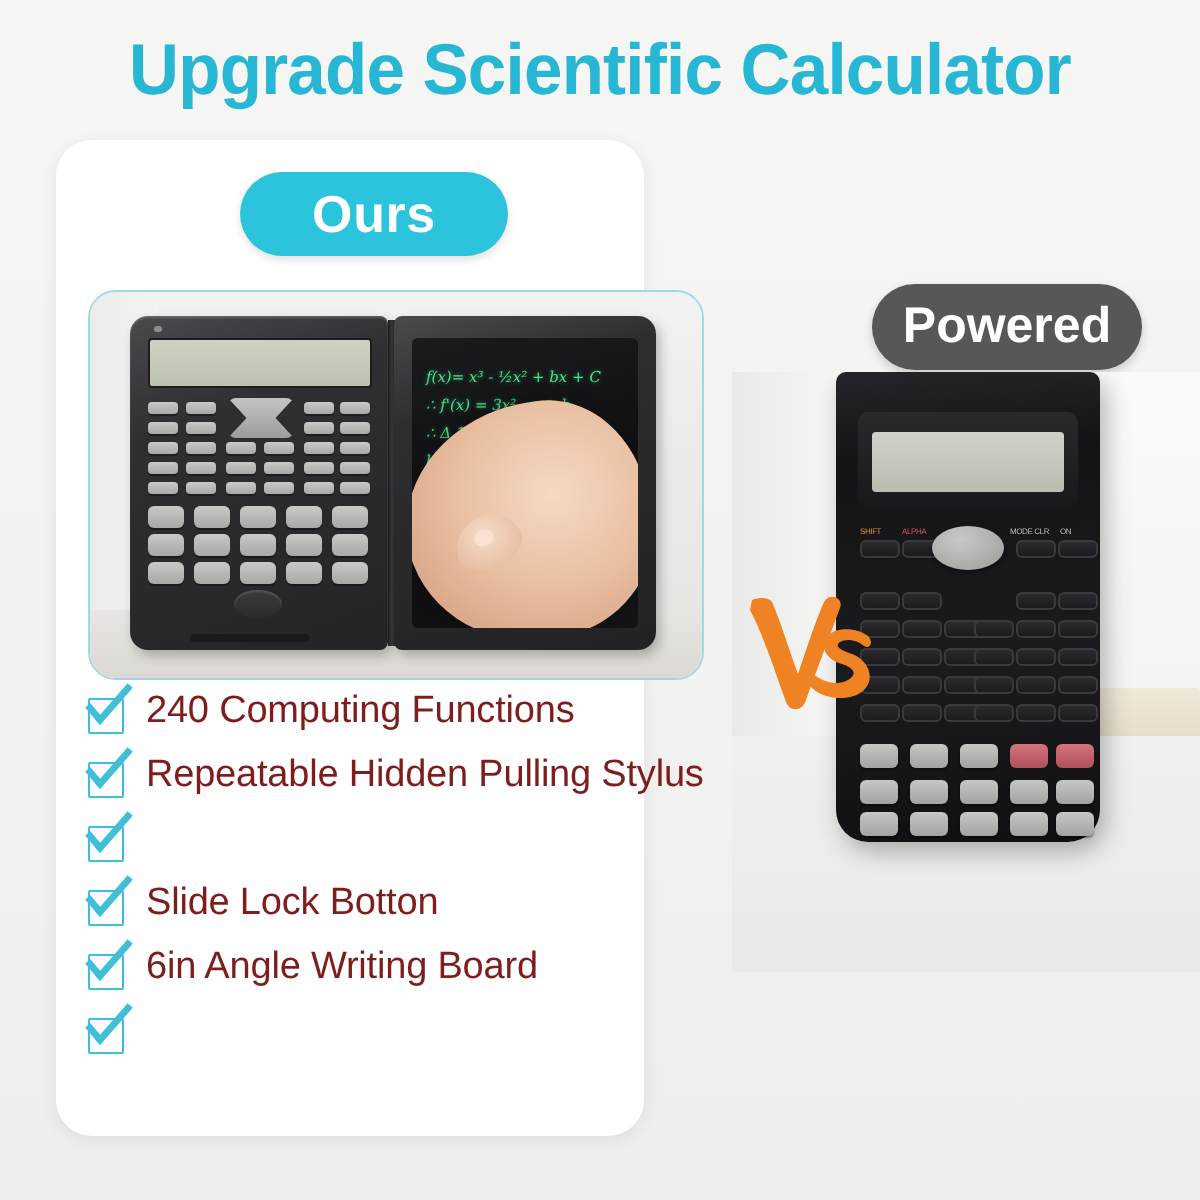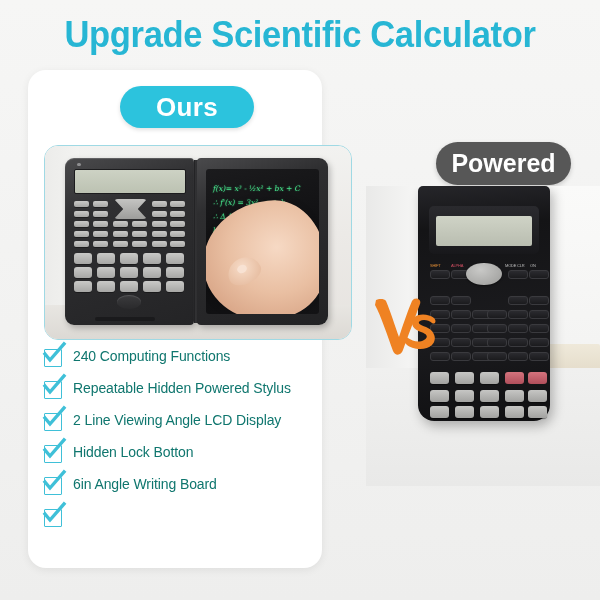--- a/index.html
+++ b/index.html
@@ -260,22 +260,22 @@
     flex: 0 0 auto;
     width: 16px;
     height: 16px;
     border: 1.6px solid #3fc0d8;
     border-radius: 1px;
     margin-top: 3px;
     margin-right: 11px;
   }
   .chk svg { position: absolute; left: -2px; top: -7px; overflow: visible; }
   .feature-text {
-    font-size: 14px;
-    color: #0f766e;
+    font-size: 19px;
+    color: #7f1d1d;
     line-height: 20px;
     letter-spacing: -0.1px;
   }
 
   
   #others-badge {
     position: absolute;
     left: 436px;
     top: 142px;
     width: 135px;
@@ -480,39 +480,38 @@
         </span>
         <span class="feature-text">240 Computing Functions</span>
       </div>
 
       <div class="feature-item">
         <span class="chk">
           <svg width="24" height="22" viewBox="0 0 24 22">
               <path d="M2 11 L7 17 L21 1" fill="none" stroke="#3fc0d8" stroke-width="3.4" stroke-linecap="square"></path>
             </svg>
         </span>
-        <span class="feature-text">Repeatable Hidden Powered Stylus</span>
+        <span class="feature-text">Repeatable Hidden Pulling Stylus</span>
       </div>
 
       <div class="feature-item">
         <span class="chk">
           <svg width="24" height="22" viewBox="0 0 24 22">
               <path d="M2 11 L7 17 L21 1" fill="none" stroke="#3fc0d8" stroke-width="3.4" stroke-linecap="square"></path>
             </svg>
         </span>
-        <span class="feature-text">2 Line Viewing Angle LCD Display</span>
       </div>
 
       <div class="feature-item">
         <span class="chk">
           <svg width="24" height="22" viewBox="0 0 24 22">
               <path d="M2 11 L7 17 L21 1" fill="none" stroke="#3fc0d8" stroke-width="3.4" stroke-linecap="square"></path>
             </svg>
         </span>
-        <span class="feature-text">Hidden Lock Botton</span>
+        <span class="feature-text">Slide Lock Botton</span>
       </div>
 
       <div class="feature-item">
         <span class="chk">
           <svg width="24" height="22" viewBox="0 0 24 22">
               <path d="M2 11 L7 17 L21 1" fill="none" stroke="#3fc0d8" stroke-width="3.4" stroke-linecap="square"></path>
             </svg>
         </span>
         <span class="feature-text">6in Angle Writing Board</span>
       </div>

